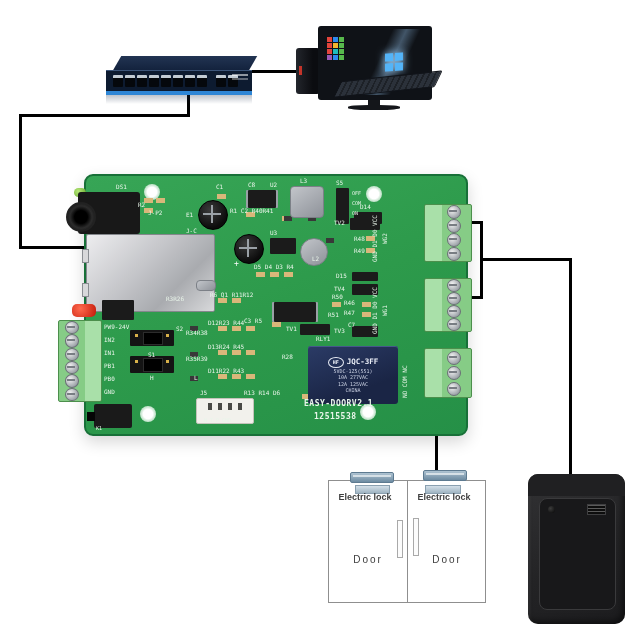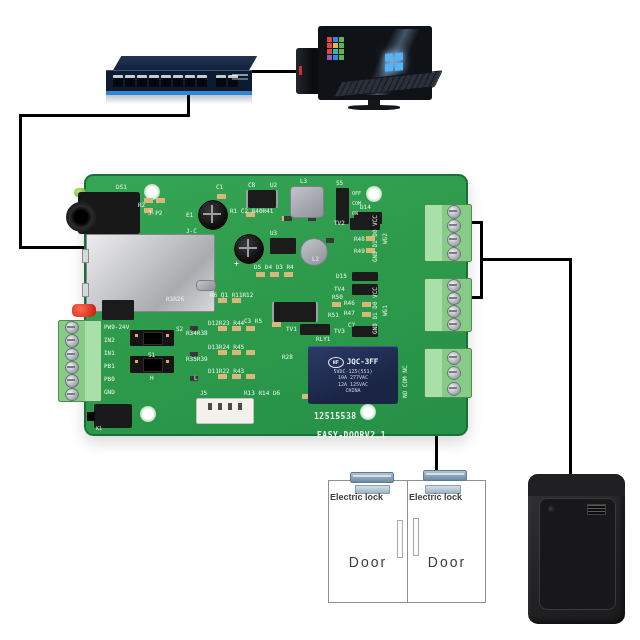--- a/index.html
+++ b/index.html
@@ -109,23 +109,23 @@
   .j5con i{width:4px;height:7px;background:#4a4a46;}
   .tact{position:absolute;left:8px;top:228px;width:38px;height:24px;background:#1a1a1a;border-radius:2px;}
   .tact i{position:absolute;left:-7px;top:8px;width:8px;height:9px;background:#050505;}
   
   .doors{position:absolute;left:328px;top:470px;width:160px;height:140px;}
   .door{position:absolute;top:10px;height:123px;border:1.5px solid #8f8f8f;background:#fff;box-sizing:border-box;}
   .lockbar{position:absolute;height:9px;border-radius:2px;
            background:linear-gradient(#aec3d2,#6d8ba1);border:1px solid #5d7a90;}
   .lockbar::after{content:"";position:absolute;left:2px;top:2px;right:2px;height:2px;background:rgba(255,255,255,.6);}
   .armature{position:absolute;height:7px;background:linear-gradient(#d3dfe8,#9fb4c2);border:1px solid #8aa0b0;}
-  .locklabel{position:absolute;top:22px;width:70px;font-size:9px;font-weight:bold;color:#3f3f3f;}
+  .locklabel{position:absolute;top:22px;width:70px;text-align:center;font-size:9px;font-weight:bold;color:#3f3f3f;}
   .handle{position:absolute;width:4px;height:36px;border:1px solid #a9a9a9;background:#fcfcfc;}
-  .doorlabel{position:absolute;top:84px;width:78px;text-align:center;font-size:14px;color:#3c3c3c;letter-spacing:2px;}
+  .doorlabel{position:absolute;top:84px;width:78px;text-align:center;font-size:10px;color:#3c3c3c;letter-spacing:2px;}
   
   .reader{position:absolute;left:528px;top:474px;width:97px;height:150px;border-radius:10px;
           background:linear-gradient(150deg,#323234 0%,#232325 55%,#1c1c1e 100%);
           box-shadow:inset -3px -3px 6px rgba(0,0,0,.5),inset 2px 2px 3px rgba(255,255,255,.07);}
   .reader-cap{position:absolute;left:0;top:0;width:100%;height:22px;border-radius:10px 10px 0 0;background:#202022;}
   .reader-panel{position:absolute;left:11px;top:24px;width:75px;height:110px;border-radius:8px;
           background:#18181a;border:1px solid #3a3a3c;}
   .reader-led{position:absolute;left:8px;top:7px;width:7px;height:7px;border-radius:50%;
           background:radial-gradient(circle at 35% 35%,#3c3c3c,#060606);}
   .reader-slot{position:absolute;right:9px;top:5px;width:17px;height:9px;background:#0d0d0d;border:1px solid #3f3f41;
@@ -351,21 +351,21 @@
         <i></i>
         <i></i>
       </div>
     <span class="silk" style="left:114px;top:214px;">J5</span>
     <span class="silk" style="left:118px;top:242px;font-size:5px;">N T P GND</span>
     <div class="tact">
         <i></i>
       </div>
     <span class="silk" style="left:10px;top:250px;font-size:5px;">K1</span>
 
-    <span class="silk big" style="left:231px;top:224px;margin-top:32px;">EASY-DOORV2.1</span>
+    <span class="silk big" style="left:218px;top:224px;">EASY-DOORV2.1</span>
     <span class="silk big" style="left:228px;top:237px;">12515538</span>
   </div>
 
   <div class="doors">
     <div class="door" style="left:0;width:80px;"></div>
     <div class="door" style="left:79px;width:79px;"></div>
     <div class="lockbar" style="left:22px;top:2px;width:42px;"></div>
     <div class="armature" style="left:27px;top:15px;width:33px;"></div>
     <div class="lockbar" style="left:95px;top:0px;width:42px;"></div>
     <div class="armature" style="left:97px;top:15px;width:34px;"></div>

